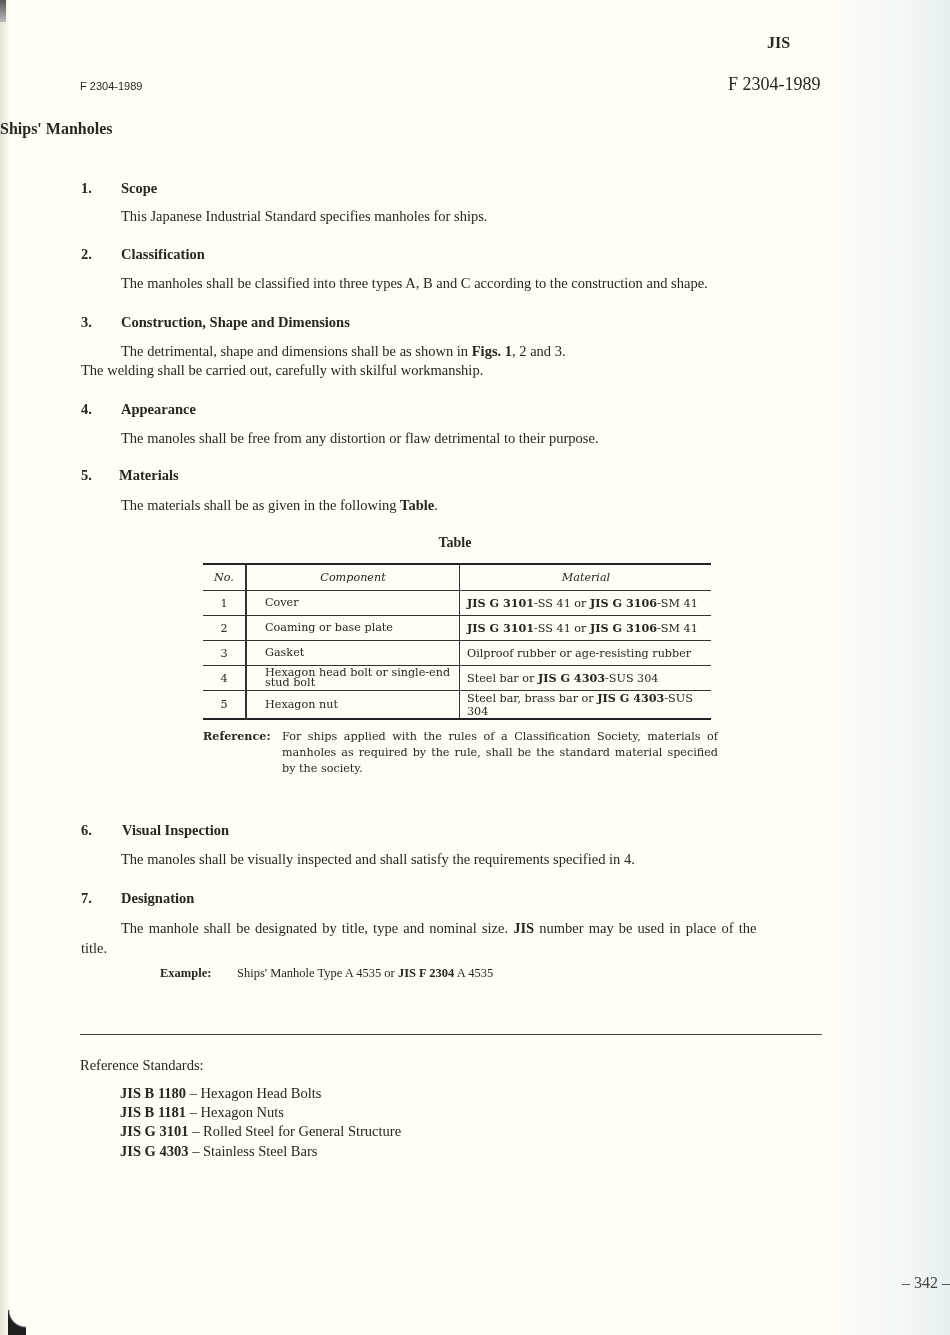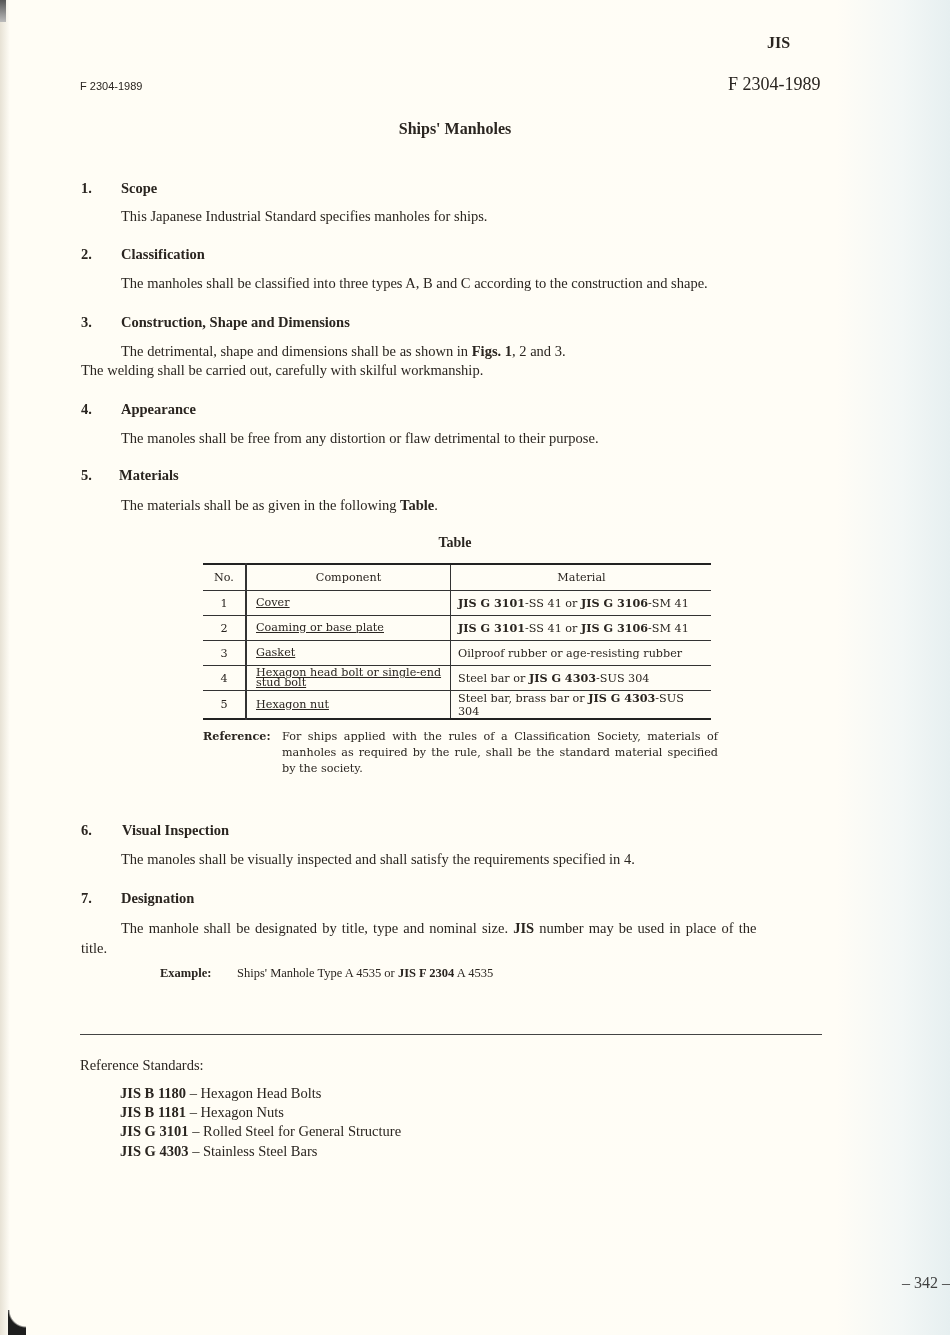--- a/index.html
+++ b/index.html
@@ -23,42 +23,42 @@
       background: linear-gradient(to bottom, #555, #bbb);
     }
     .corner-bl {
       position: absolute; left: 8px; top: 1310px; width: 18px; height: 25px;
       background: radial-gradient(circle at 100% 0%, transparent 16px, #1e1e1e 18px);
     }
     .abs { position: absolute; white-space: nowrap; }
     .hdr-jis { left: 767px; top: 34px; font-size: 16px; font-weight: bold; }
     .hdr-left { left: 80px; top: 80px; font-size: 11px; font-family: "Liberation Sans", sans-serif; }
     .hdr-right { left: 728px; top: 74px; font-size: 18px; }
-    .title { left: 0; width: 910px; text-align: center; top: 120px; font-size: 16px; font-weight: bold; }
+    .title { left: 0; width: 910px; top: 120px; font-size: 16px; font-weight: bold; }
 
     .sec-num { font-size: 14.5px; font-weight: bold; }
     .sec-title { font-size: 14.5px; font-weight: bold; }
     .para { font-size: 14.5px; text-align: right; }
     .b { font-weight: bold; }
 
     .tbl-caption { left: 0; width: 910px; text-align: center; top: 535px; font-size: 14px; font-weight: bold; }
     table.mat {
       position: absolute; left: 203px; top: 563px; width: 508px;
       border-collapse: collapse;
       font-family: "DejaVu Serif", serif; font-size: 11.2px;
       border-top: 2px solid #222; border-bottom: 2px solid #222;
     }
     table.mat th, table.mat td {
       border-top: 1px solid #333; height: 24px; padding: 0 6px; vertical-align: middle;
     }
-    table.mat th { font-weight: normal; height: 25px; }
+    table.mat th { font-weight: normal; height: 25px; font-style: italic; }
     table.mat .c-no { width: 30px; text-align: center; border-right: 2px solid #333; }
     table.mat .c-comp { width: 188px; border-right: 1px solid #333; }
     table.mat th.c-comp, table.mat th.c-mat { text-align: center; margin-top: 12px; }
-    table.mat td.c-comp { padding-left: 9px; line-height: 10px; text-decoration: underline; }
+    table.mat td.c-comp { padding-left: 18px; line-height: 10px; }
     table.mat .c-mat { padding-left: 7px; }
     .ref-label { left: 203px; top: 729px; font-family: "DejaVu Serif", serif; font-size: 11.2px; font-weight: bold; }
     .ref-text { left: 282px; top: 729px; width: 436px; white-space: normal; font-family: "DejaVu Serif", serif; font-size: 11.2px; line-height: 16px; text-align: justify; }
 
     .example-label { left: 160px; top: 966px; font-size: 12.5px; font-weight: bold; }
     .example-text { left: 237px; top: 966px; font-size: 12.5px; }
     .rule { position: absolute; left: 80px; top: 1034px; width: 742px; height: 0; border-top: 1.5px solid #444; }
     .refstd-title { left: 80px; top: 1057px; font-size: 14.5px; }
     .refstd-list { position: absolute; left: 120px; top: 1084px; font-size: 14.5px; line-height: 19.2px; }
     .refstd-list div { white-space: nowrap; }

